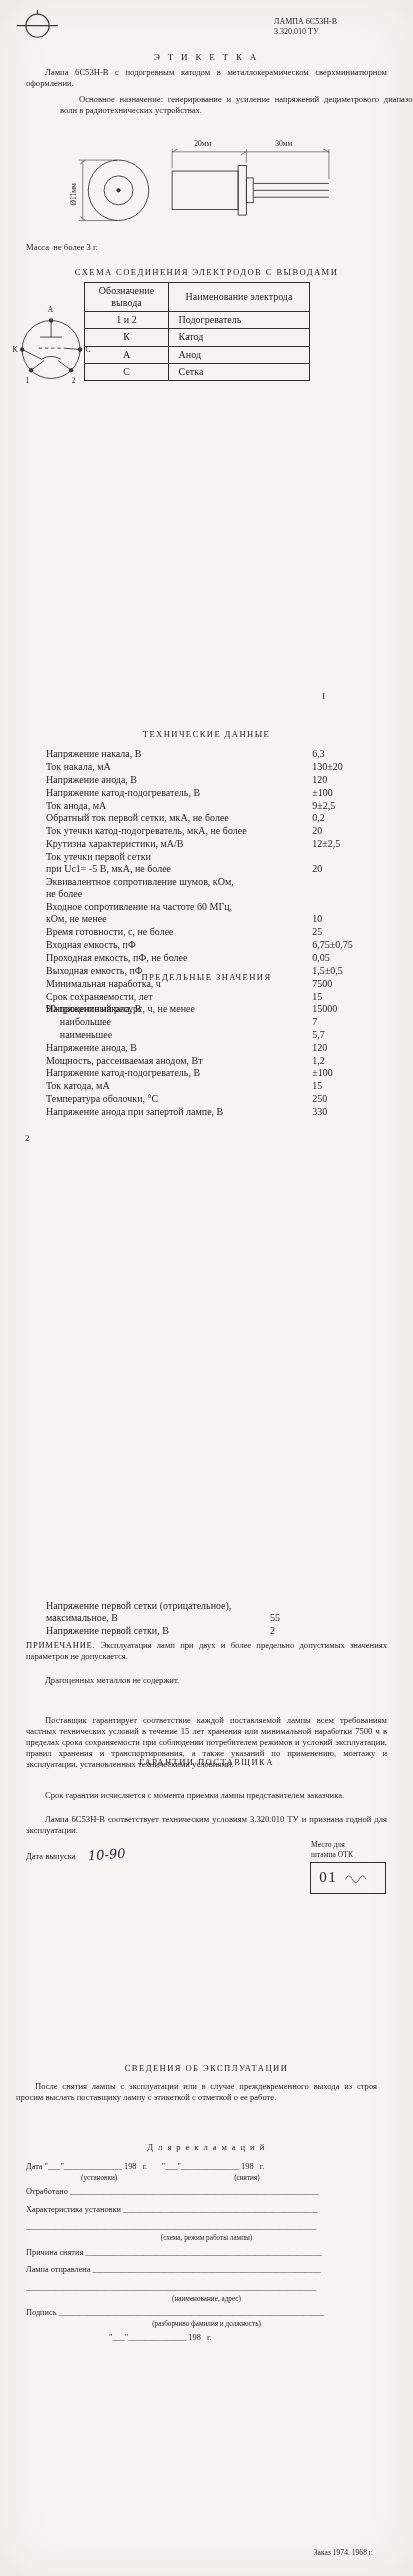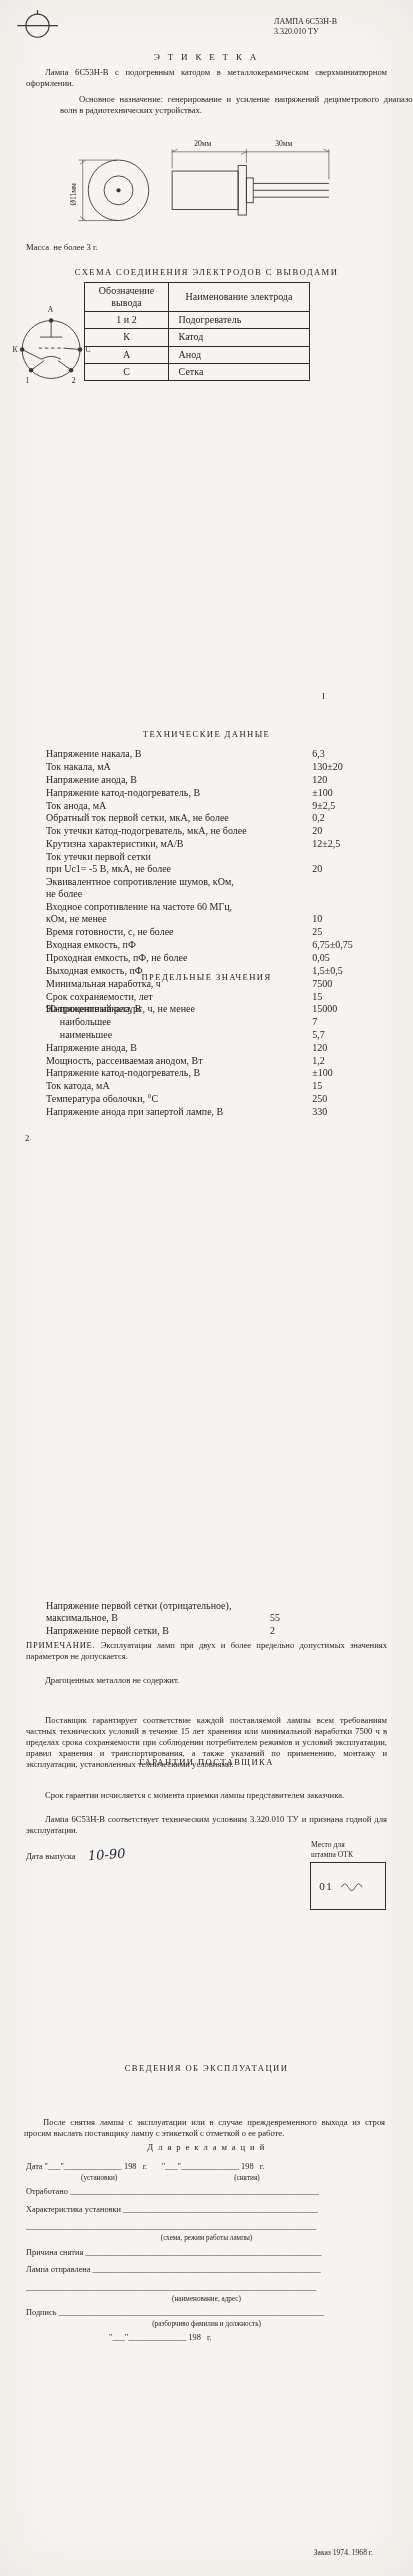--- a/index.html
+++ b/index.html
@@ -48,25 +48,25 @@
     font-family:"DejaVu Serif", serif;
     font-style:italic;
     font-size:13px;
     color:#24233a;
     transform:rotate(-4deg);
     margin-left:12.4px;
   }
 
   .stamp-caption { font-size:7.6px; line-height:1.3;font-family:Liberation Serif, serif; }
   .stamp-box {
-    width:76px; height:48px;
+    width:76px; height:32px;
     border:1.4px solid #32302c;
     display:flex; align-items:center;
     padding-left:8.3px;
-    font-size:11px; letter-spacing:1.4px;
+    font-size:15px; letter-spacing:1.4px;
   }
 
   
   .form-line { white-space:pre; overflow:hidden; margin-bottom:6.9px; font-size:8.3px; }
   .form-caption-row { display:flex; font-size:7.2px; margin:-5.5px 0 4.1px 0; }
   .cap-install { margin-left:55px; }
   .cap-removal { margin-left:117px; }
   .form-caption-center { text-align:center; font-size:7.2px; margin:-5.5px 0 4.1px 0; }
   .final-date { margin-left:83px; }
 
@@ -345,21 +345,21 @@
     <div>штампа ОТК</div>
   </div>
   <div class="abs stamp-box" style="left:310px; top:1862px;">
     <span>01</span>
     <svg width="29" height="13.8" viewBox="0 0 42 20" style="margin-left:6.9px;">
       <path class="draw-stroke" d="M2 12 q5 -10 10 0 t10 0 t10 0" style="stroke-width:1.1"></path>
     </svg>
   </div>
 
   <div class="hcenter heading" style="top:2063px;">СВЕДЕНИЯ ОБ ЭКСПЛУАТАЦИИ</div>
-  <div class="abs para" style="left:24px; top:2081px; width:361px;margin-top:36px;">После снятия лампы с эксплуатации или в случае преждевременного выхода из строя просим выслать поставщику лампу с этикеткой с отметкой о ее работе.</div>
+  <div class="abs para" style="left:16px; top:2081px; width:361px;">После снятия лампы с эксплуатации или в случае преждевременного выхода из строя просим выслать поставщику лампу с этикеткой с отметкой о ее работе.</div>
 
   <div class="hcenter" style="top:2142px; letter-spacing:1.4px;">Д л я   р е к л а м а ц и й</div>
 
   <div class="abs" style="left:26px; top:2162px; width:361px;">
     <div class="form-line">Дата "___"______________ 198   г.       "___"______________ 198   г.</div>
     <div class="form-caption-row">
       <span class="cap-install">(установки)</span>
       <span class="cap-removal">(снятия)</span>
     </div>
     <div class="form-line">Отработано ____________________________________________________________</div>

